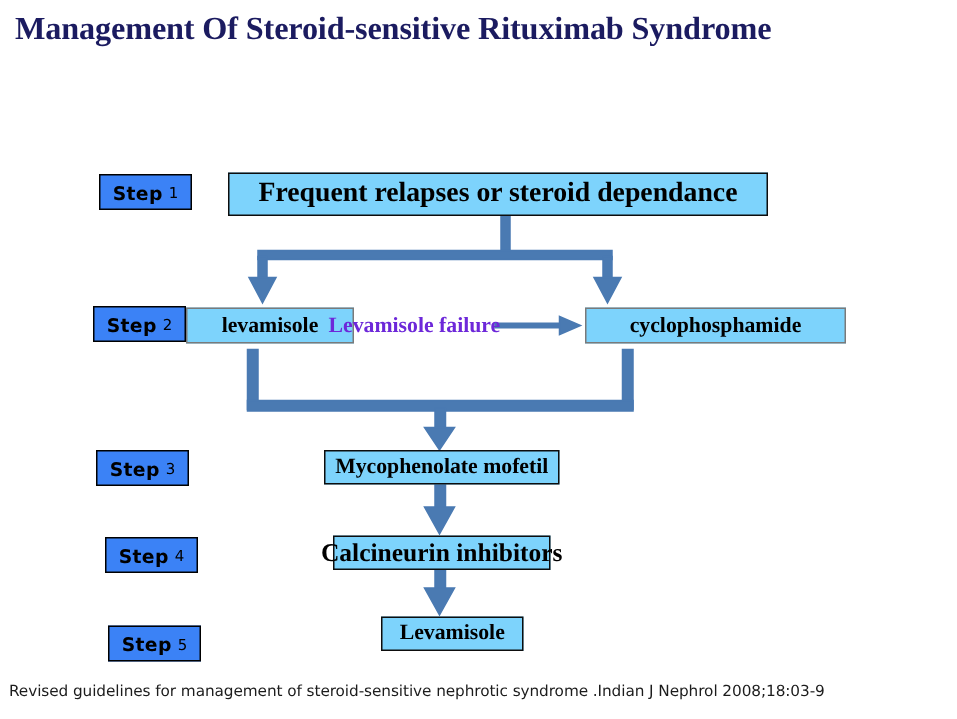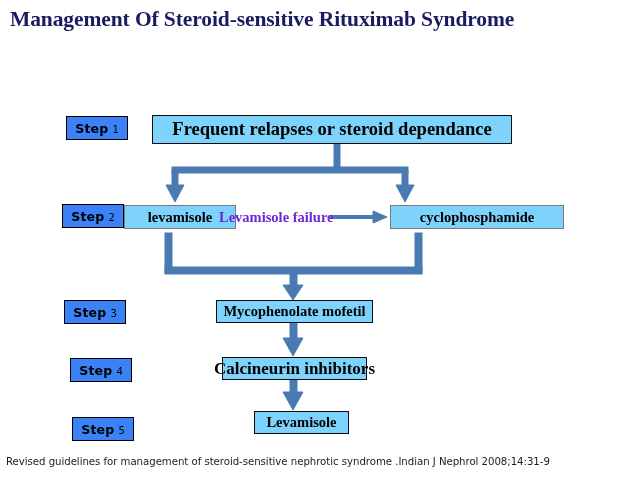--- a/index.html
+++ b/index.html
@@ -217,13 +217,13 @@
 <div id="label-lev-failure">Levamisole failure</div>
 
 <div id="box-cyclophosphamide" class="flow-box box-gray">cyclophosphamide</div>
 
 <div id="box-mmf" class="flow-box box-black">Mycophenolate mofetil</div>
 
 <div id="box-cni" class="flow-box box-black">Calcineurin inhibitors</div>
 
 <div id="box-rituximab" class="flow-box box-black">Levamisole</div>
 
-<div id="footer-citation">Revised guidelines for management of steroid-sensitive nephrotic syndrome .Indian J Nephrol 2008;14:31-9</div>
+<div id="footer-citation">Revised guidelines for management of steroid-sensitive nephrotic syndrome .Indian J Nephrol 2008;18:03-9</div>
 
 </body></html>

